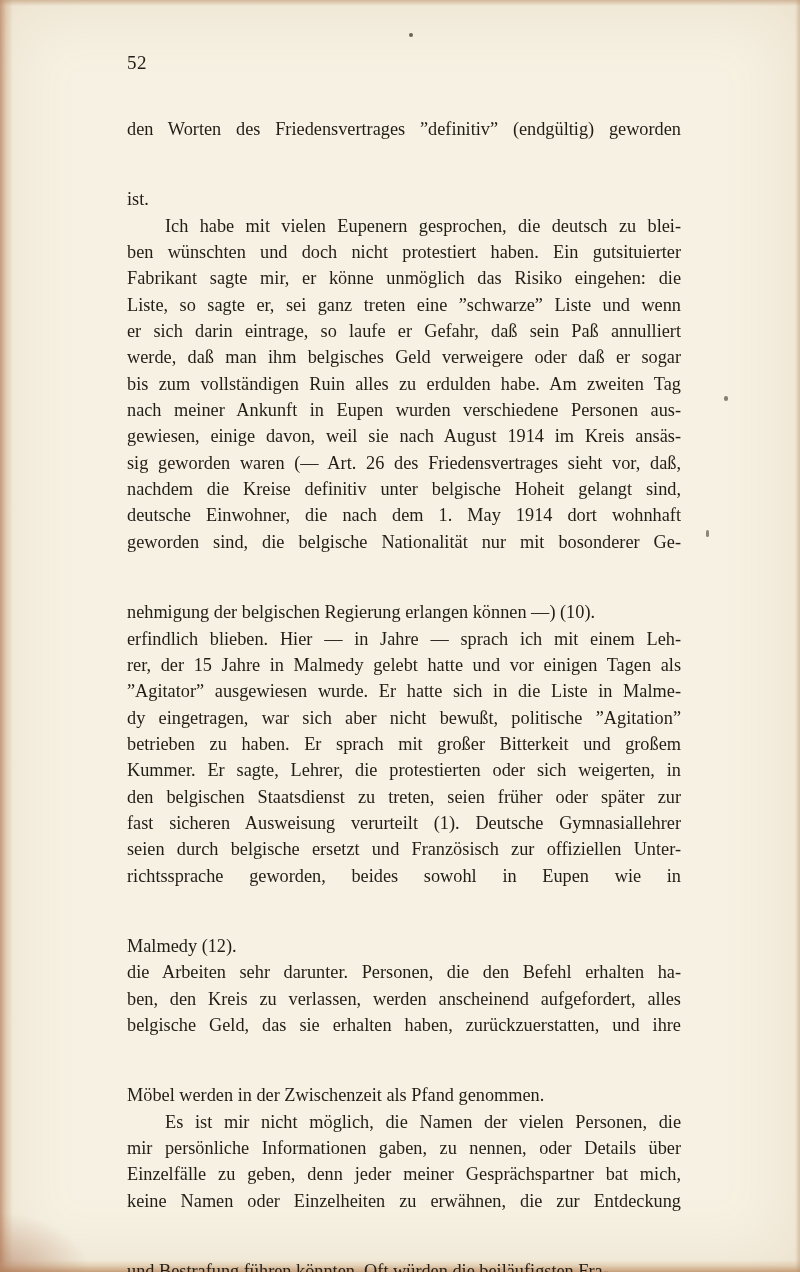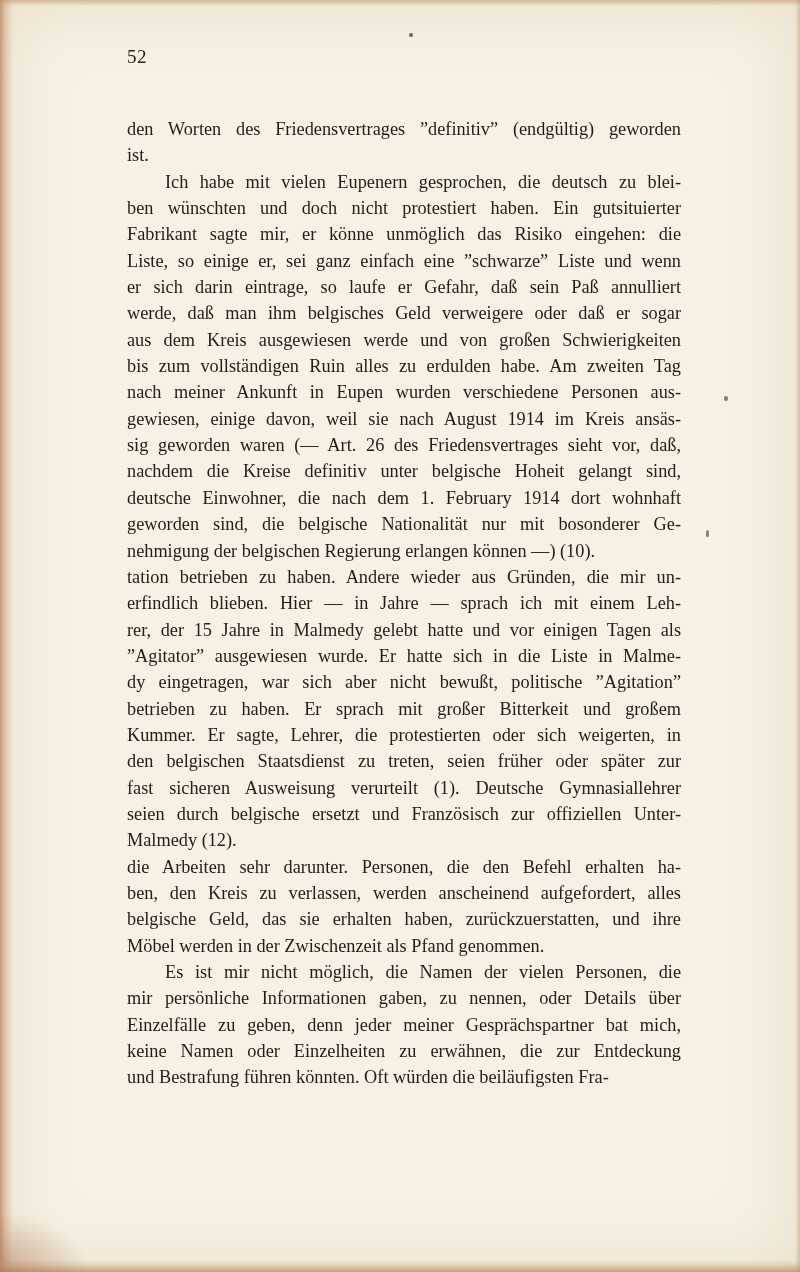--- a/index.html
+++ b/index.html
@@ -31,39 +31,40 @@
   .edge-right {
     right:0; top:0; bottom:0; width:5px;
     background:linear-gradient(to left, rgba(180,146,110,0.45), rgba(246,241,226,0) 100%);
   }
   .corner-bl {
     left:0; bottom:0; width:90px; height:60px;
     background:radial-gradient(ellipse at 0% 100%, rgba(170,115,85,0.55), rgba(246,241,226,0) 70%);
   }
   .page-number {
     position:absolute;
-    left:127px; top:46px;
+    left:127px; top:52px;
     font-size:19px;
     letter-spacing:0.5px;
   }
   .text-block {
     position:absolute;
     left:127px; top:116px;
     width:554px;
     font-size:18.3px;
     line-height:26.35px;
   }
   .line {
     white-space:nowrap;
     text-align:justify;
     text-align-last:justify;
   }
   .line.last {
     text-align:left;
     text-align-last:left;
+    margin-top:44px;
   }
   .line.indent { padding-left:38px; }
   .speck {
     position:absolute;
     background:#4a4036;
     border-radius:50%;
     opacity:0.8;
   }
   .speck-1 { left:409px; top:33px; width:4px; height:4px; }
   .speck-2 { left:724px; top:396px; width:4px; height:5px; border-radius:2px; opacity:0.65; }
@@ -87,44 +88,43 @@
 
   <div class="text-block">
       <div class="paragraph">
         <div class="line">den Worten des Friedensvertrages ”definitiv” (endgültig) geworden</div>
         <div class="line last">ist.</div>
       </div>
       <div class="paragraph">
         <div class="line indent">Ich habe mit vielen Eupenern gesprochen, die deutsch zu blei-</div>
         <div class="line">ben wünschten und doch nicht protestiert haben. Ein gutsituierter</div>
         <div class="line">Fabrikant sagte mir, er könne unmöglich das Risiko eingehen: die</div>
-        <div class="line">Liste, so einige er, sei ganz einfach eine ”schwarze” Liste und wenn</div>
+        <div class="line">Liste, so sagte er, sei ganz treten eine ”schwarze” Liste und wenn</div>
         <div class="line">er sich darin eintrage, so laufe er Gefahr, daß sein Paß annulliert</div>
         <div class="line">werde, daß man ihm belgisches Geld verweigere oder daß er sogar</div>
-        <div class="line">aus dem Kreis ausgewiesen werde und von großen Schwierigkeiten</div>
         <div class="line">bis zum vollständigen Ruin alles zu erdulden habe. Am zweiten Tag</div>
         <div class="line">nach meiner Ankunft in Eupen wurden verschiedene Personen aus-</div>
         <div class="line">gewiesen, einige davon, weil sie nach August 1914 im Kreis ansäs-</div>
         <div class="line">sig geworden waren (— Art. 26 des Friedensvertrages sieht vor, daß,</div>
         <div class="line">nachdem die Kreise definitiv unter belgische Hoheit gelangt sind,</div>
-        <div class="line">deutsche Einwohner, die nach dem 1. February 1914 dort wohnhaft</div>
+        <div class="line">deutsche Einwohner, die nach dem 1. May 1914 dort wohnhaft</div>
         <div class="line">geworden sind, die belgische Nationalität nur mit bosonderer Ge-</div>
         <div class="line last">nehmigung der belgischen Regierung erlangen können —) (10).</div>
       </div>
       <div class="paragraph">
-        <div class="line">tation betrieben zu haben. Andere wieder aus Gründen, die mir un-</div>
         <div class="line">erfindlich blieben. Hier — in Jahre — sprach ich mit einem Leh-</div>
         <div class="line">rer, der 15 Jahre in Malmedy gelebt hatte und vor einigen Tagen als</div>
         <div class="line">”Agitator” ausgewiesen wurde. Er hatte sich in die Liste in Malme-</div>
         <div class="line">dy eingetragen, war sich aber nicht bewußt, politische ”Agitation”</div>
         <div class="line">betrieben zu haben. Er sprach mit großer Bitterkeit und großem</div>
         <div class="line">Kummer. Er sagte, Lehrer, die protestierten oder sich weigerten, in</div>
         <div class="line">den belgischen Staatsdienst zu treten, seien früher oder später zur</div>
         <div class="line">fast sicheren Ausweisung verurteilt (1). Deutsche Gymnasiallehrer</div>
         <div class="line">seien durch belgische ersetzt und Französisch zur offiziellen Unter-</div>
+        <div class="line">richtssprache geworden, beides sowohl in Eupen wie in</div>
         <div class="line last">Malmedy (12).</div>
       </div>
       <div class="paragraph">
         <div class="line">die Arbeiten sehr darunter. Personen, die den Befehl erhalten ha-</div>
         <div class="line">ben, den Kreis zu verlassen, werden anscheinend aufgefordert, alles</div>
         <div class="line">belgische Geld, das sie erhalten haben, zurückzuerstatten, und ihre</div>
         <div class="line last">Möbel werden in der Zwischenzeit als Pfand genommen.</div>
       </div>
       <div class="paragraph">
         <div class="line indent">Es ist mir nicht möglich, die Namen der vielen Personen, die</div>

